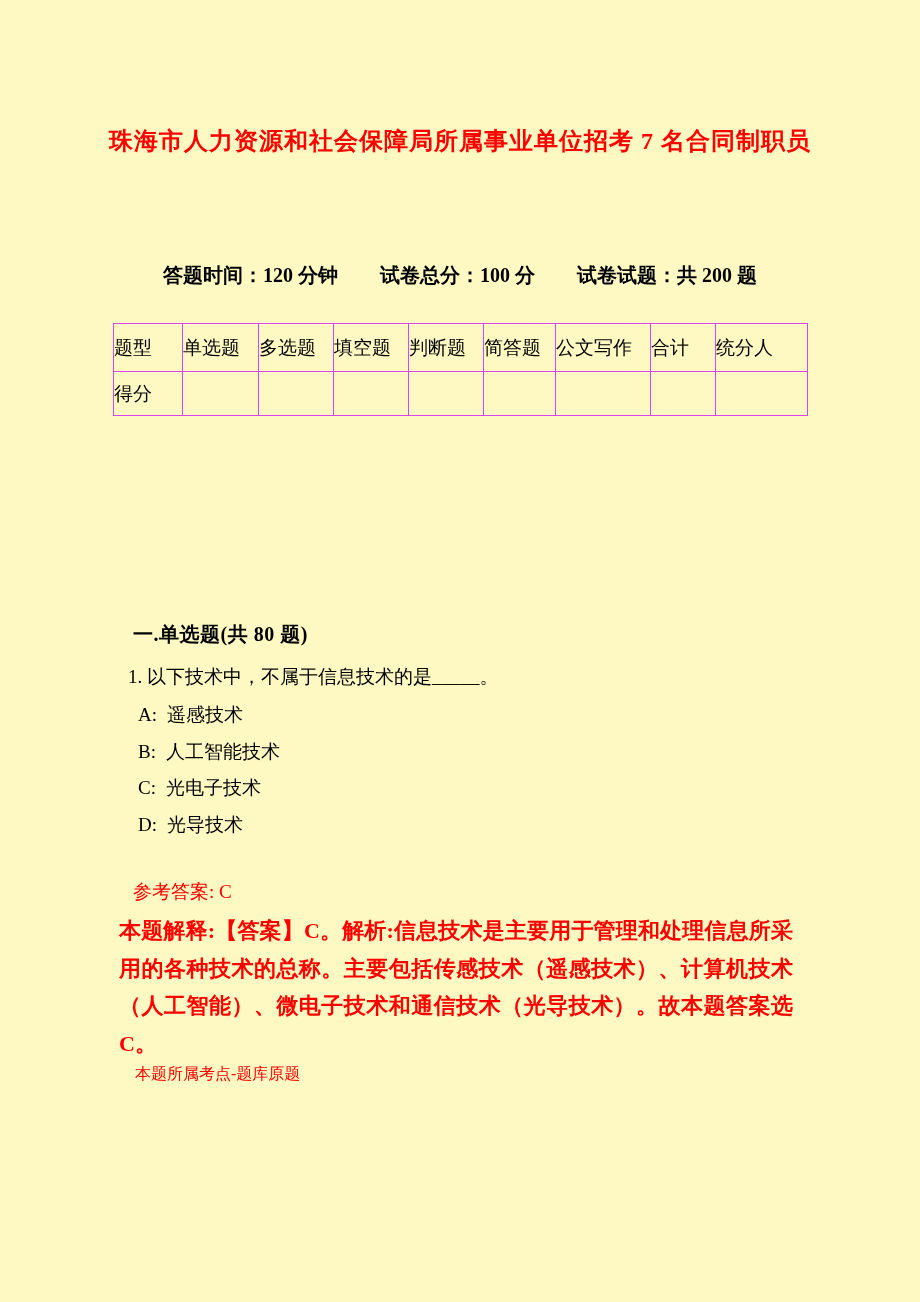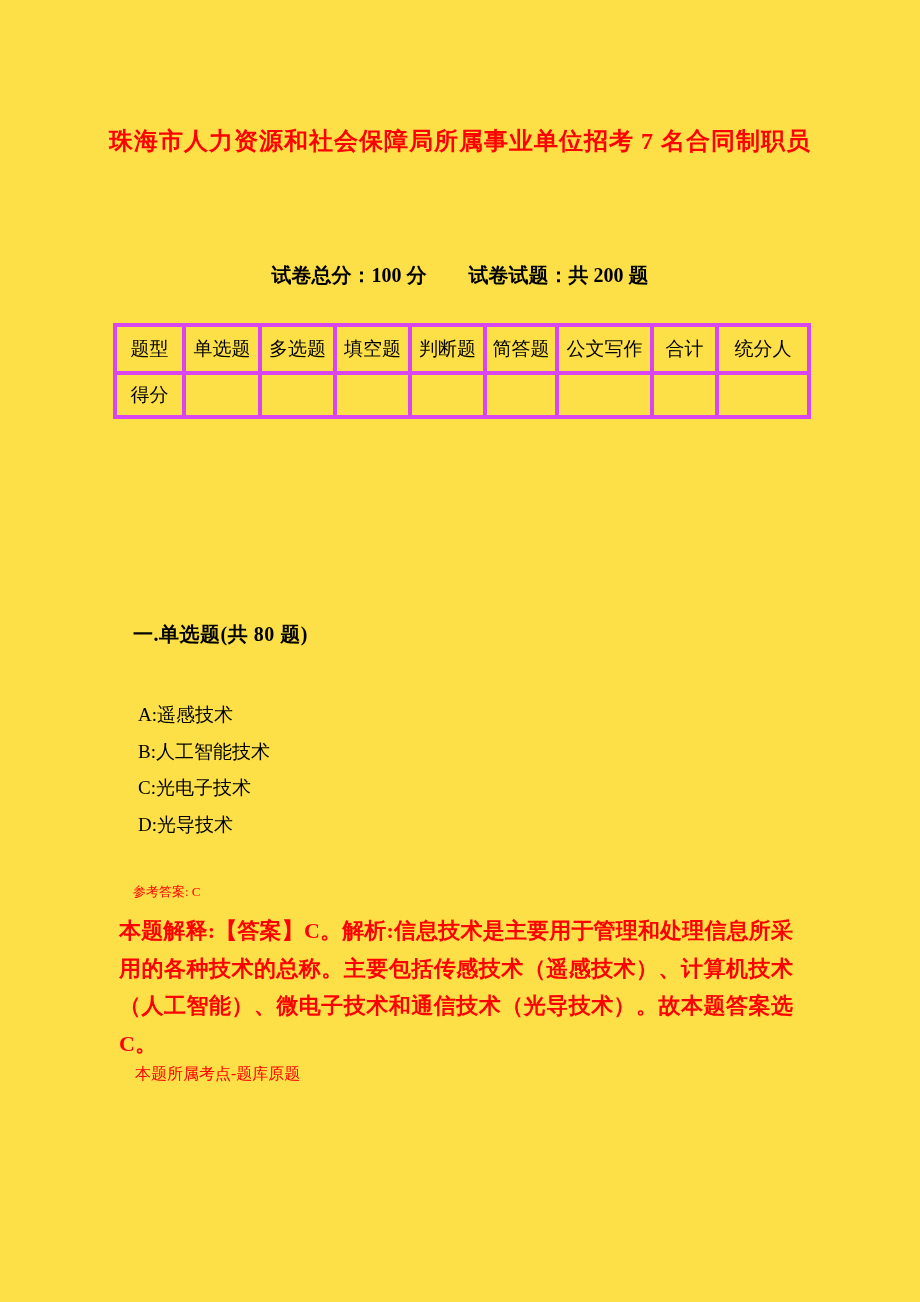--- a/index.html
+++ b/index.html
@@ -1,56 +1,56 @@
 <!DOCTYPE html>
 <html><head>
 <meta charset="utf-8">
 <style>
   :root { --red:#ff0000; --ink:#000000; }
   * { box-sizing:border-box; }
   html,body { margin:0; padding:0; background:#ffffff; }
   .page {
     position:relative; width:920px; height:1302px; margin:0 auto;
-    background:#fde047; color:var(--ink); overflow:hidden;
+    background:#fef9c3; color:var(--ink); overflow:hidden;
     font-family:"Liberation Serif","DejaVu Serif",serif;
   }
   .doc-title {
     position:absolute; top:118px; left:0; width:920px;
     text-align:center; color:var(--red); font-weight:700;
     font-size:24px; line-height:46px; letter-spacing:1px;
   }
   .meta-row {
     position:absolute; top:261px; left:0; width:920px;
     display:flex; justify-content:center; gap:42px;
     font-weight:700; font-size:20px; line-height:28px;
   }
   .score-table {
     position:absolute; top:323px; left:113px;
     border-collapse:collapse; font-size:19px;
     table-layout:fixed;
   }
   .score-table td {
-    border:4px solid #d946ef; text-align:center; vertical-align:middle;
+    border:1px solid #d946ef; text-align:left; vertical-align:middle;
     padding:0; overflow:hidden; white-space:nowrap;
   }
   .score-table tr.hdr td { height:48px; }
   .score-table tr.scr td { height:44px; }
   .section-heading {
     position:absolute; top:621px; left:133px;
     font-size:20px; font-weight:700; letter-spacing:0.5px;
   }
   .question-text {
     position:absolute; top:664px; left:128px; font-size:19px; line-height:26px;
   }
   .options { position:absolute; top:697px; left:138px; font-size:19px; }
   .option { height:36.5px; line-height:36.5px; }
-  .option .opt-text { }
+  .option .opt-text { margin-left:10px; }
   .answer-line {
     position:absolute; top:879px; left:133px;
-    font-size:13px; color:var(--red); line-height:26px;
+    font-size:19px; color:var(--red); line-height:26px;
   }
   .explanation {
     position:absolute; top:912px; left:119px; width:674px;
     font-size:22px; line-height:37.5px; color:var(--red);
     text-align:justify; text-justify:inter-ideograph;font-weight:bold;
   }
   .footnote {
     position:absolute; top:1061px; left:135px;
     font-size:16px; color:var(--red); line-height:26px;
   }
@@ -58,20 +58,21 @@
 </head>
 <body>
 
 <div class="page">
 
   <div class="doc-title">
     <div>珠海市人力资源和社会保障局所属事业单位招考 7 名合同制职员</div>
   </div>
 
   <div class="meta-row">
+    <span>答题时间：120 分钟</span>
     <span>试卷总分：100 分</span>
     <span>试卷试题：共 200 题</span>
   </div>
 
   <table class="score-table">
     <colgroup>
       <col style="width:69px">
         <col style="width:76px">
         <col style="width:75px">
       <col style="width:75px">
@@ -102,20 +103,21 @@
         <td></td>
         <td></td>
         <td></td>
         <td></td>
       </tr>
     </tbody>
   </table>
 
   <div class="section-heading">一.单选题(共 80 题)</div>
 
+  <div class="question-text">1. 以下技术中，不属于信息技术的是_____。</div>
 
   <div class="options">
     <div class="option">
       <span class="opt-label">A:</span><span class="opt-text">遥感技术</span>
     </div>
     <div class="option">
       <span class="opt-label">B:</span><span class="opt-text">人工智能技术</span>
     </div>
     <div class="option">
       <span class="opt-label">C:</span><span class="opt-text">光电子技术</span>

